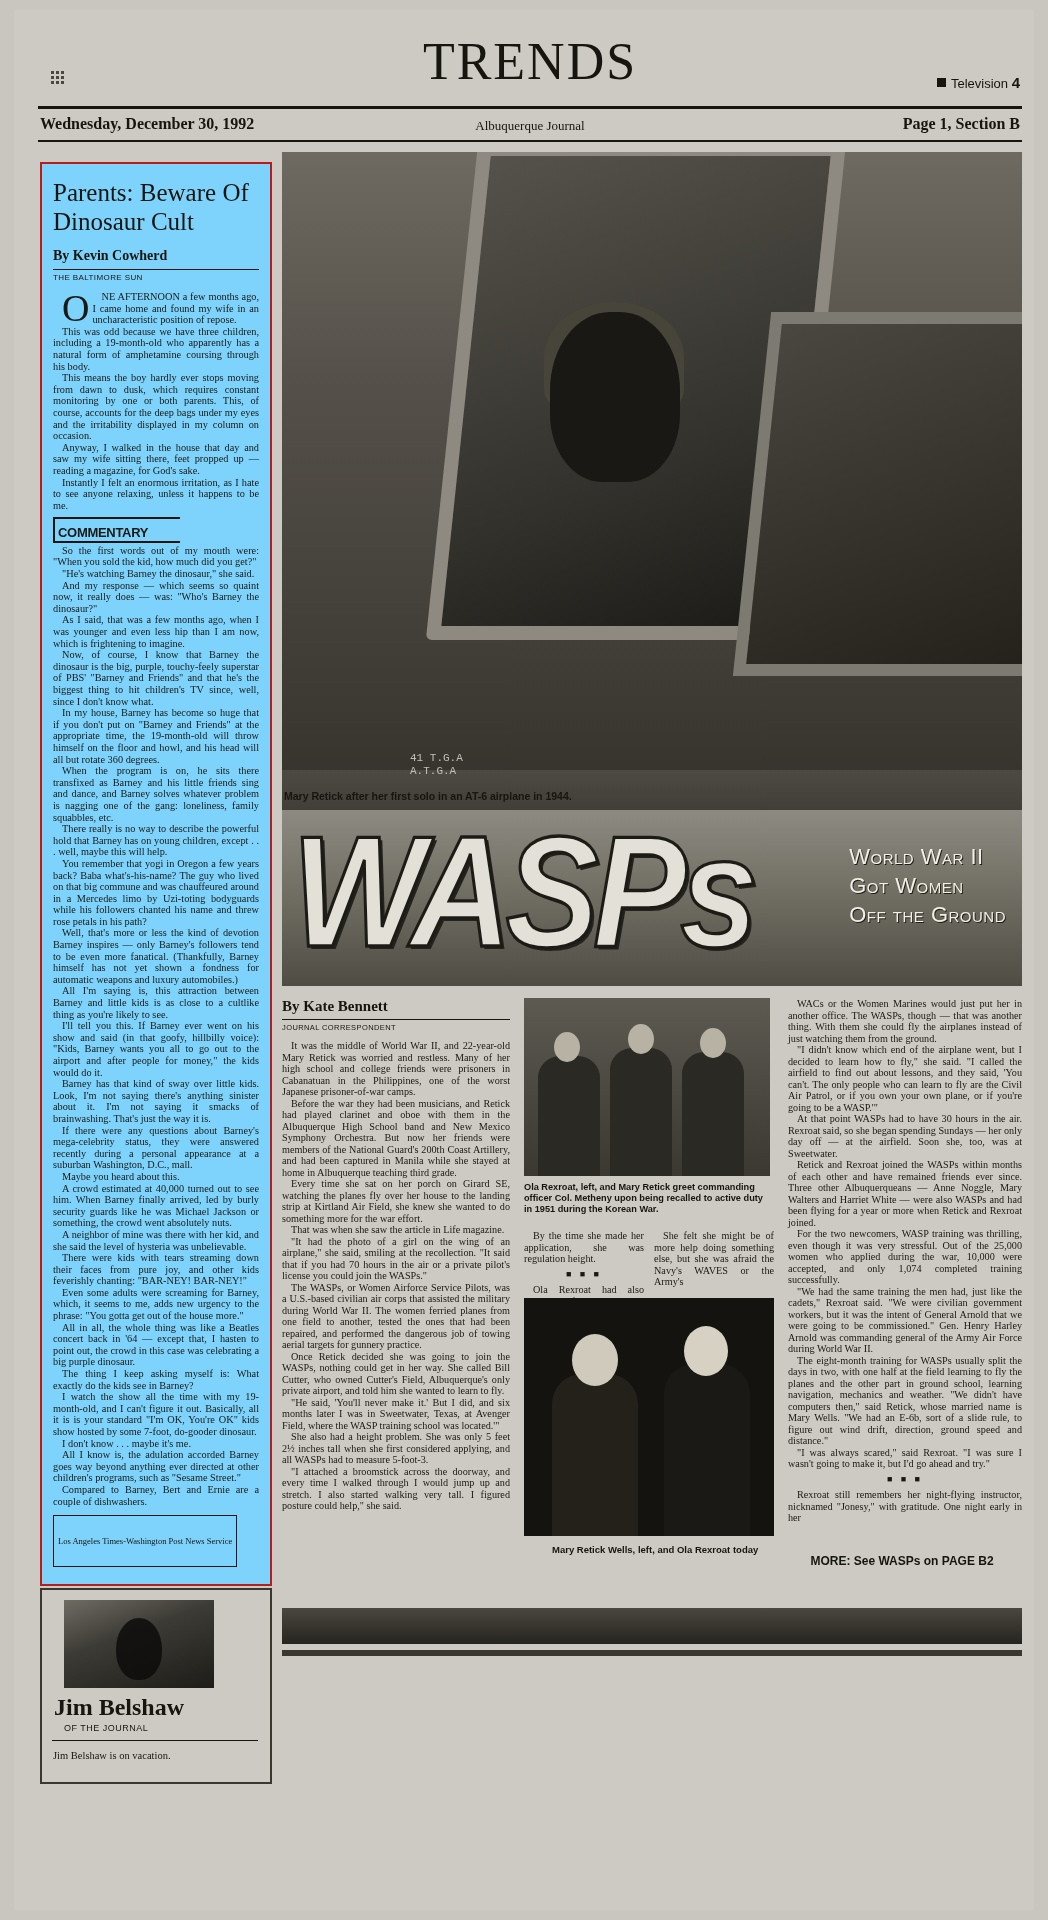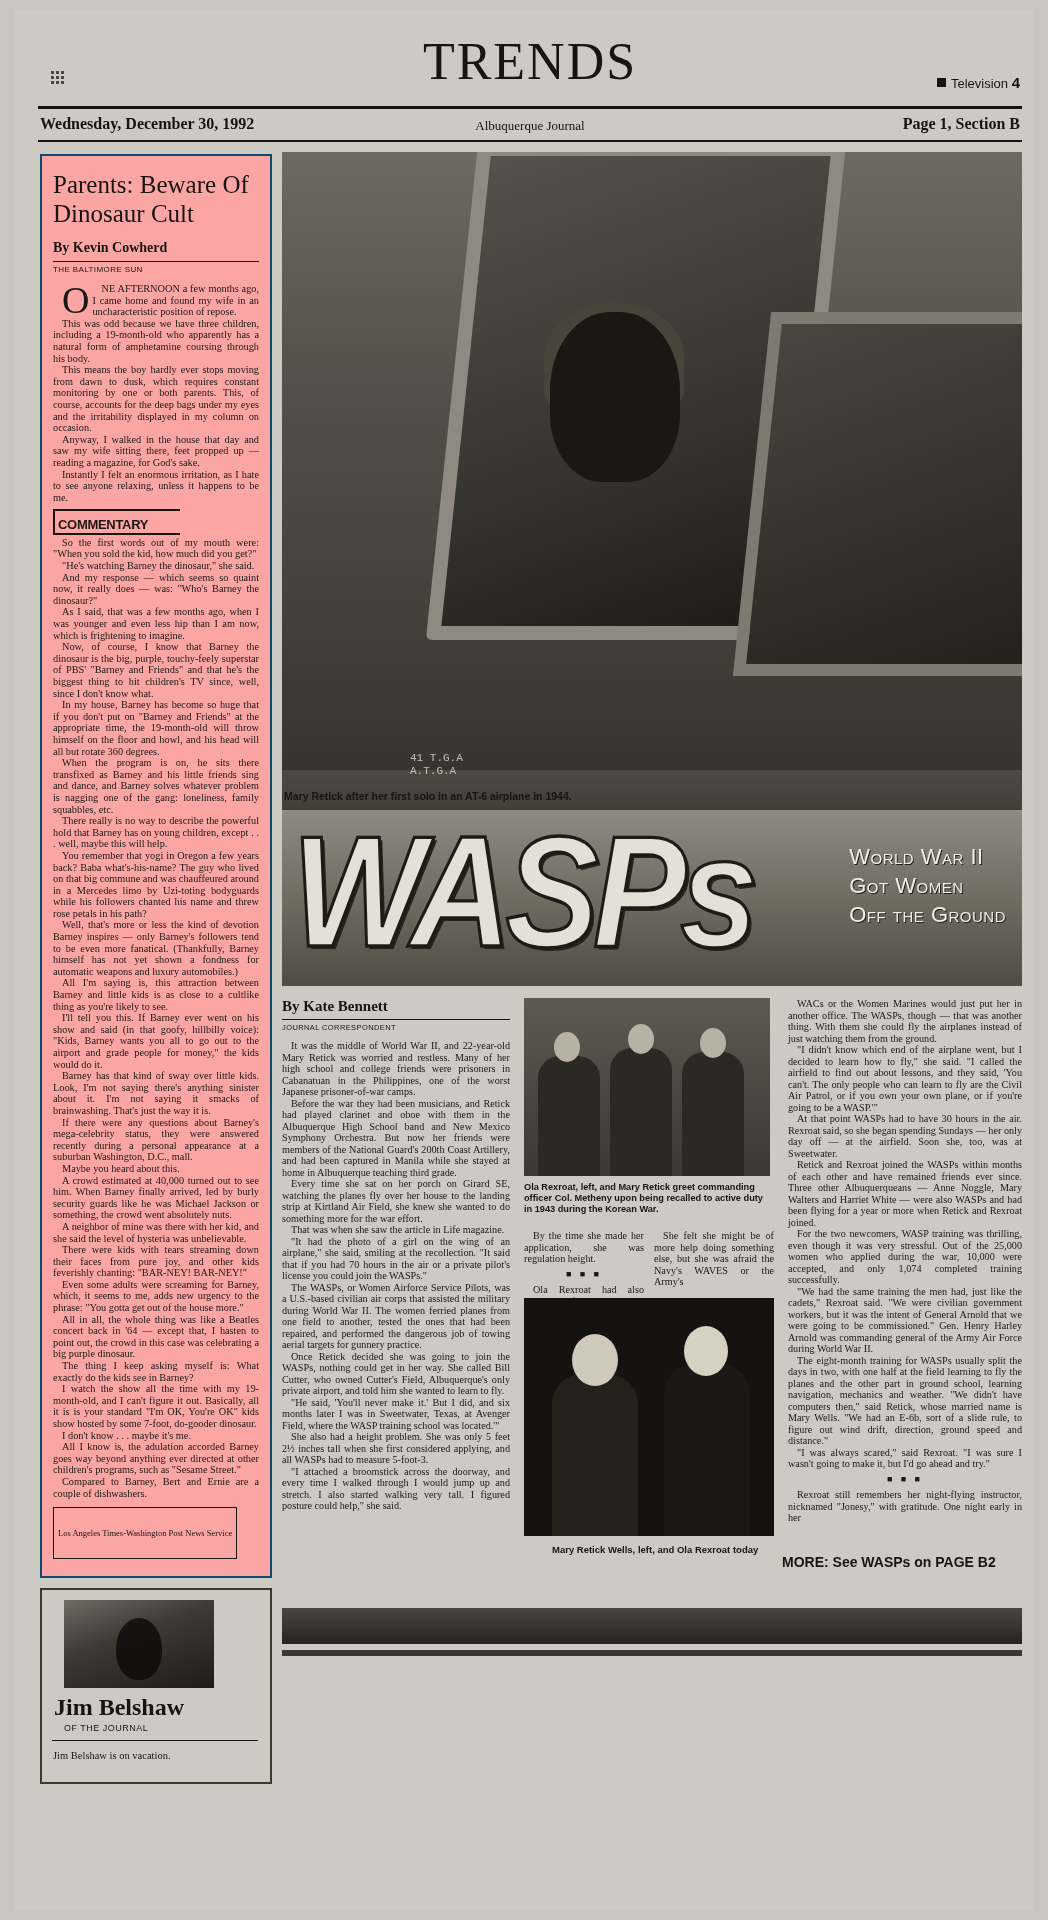--- a/index.html
+++ b/index.html
@@ -45,23 +45,23 @@
   }
   .dateline .left{position:absolute;left:2px;top:2px;font-weight:bold;font-size:16px;}
   .dateline .center{position:absolute;left:0;top:5px;width:984px;text-align:center;font-size:13px;}
   .dateline .right{position:absolute;right:2px;top:2px;font-weight:bold;font-size:16px;}
   .rule-thin{
     position:absolute;left:24px;top:130px;width:984px;height:2px;background:#17150f;
   }
 
   
   .leftcol{
-    position:absolute;left:26px;top:144px;width:228px;height:1420px;
-    border:2px solid #0c4a6e;
-    background:#fca5a5;
+    position:absolute;left:26px;top:152px;width:228px;height:1420px;
+    border:2px solid #b91c1c;
+    background:#7dd3fc;
     padding:0;
   }
   .lc-inner{padding:10px 11px 8px 11px;}
   .lc-head{
     font-family:"Liberation Serif", serif;
     font-size:25px;line-height:29px;color:#17150f;margin:4px 0 12px 0;
   }
   .byline{
     font-family:"Liberation Serif", serif;font-size:14px;font-weight:bold;color:#17150f;
     border-bottom:1px solid #17150f;padding-bottom:5px;margin-bottom:3px;
@@ -219,22 +219,22 @@
   }
   .bp-p1{position:absolute;left:28px;bottom:0;width:86px;height:162px;background:#232119;border-radius:30px 30px 0 0;}
   .bp-p2{position:absolute;right:24px;bottom:0;width:86px;height:172px;background:#1b1915;border-radius:30px 30px 0 0;}
   .bp-h1{position:absolute;left:48px;bottom:150px;width:46px;height:52px;border-radius:50%;background:#cfcabb;}
   .bp-h2{position:absolute;right:46px;bottom:160px;width:44px;height:50px;border-radius:50%;background:#d6d1c2;}
   .botcap{
     position:absolute;left:246px;top:554px;width:300px;
     font-family:"Liberation Sans", sans-serif;font-size:9.5px;font-weight:bold;color:#17150f;
   }
   .more{
-    position:absolute;right:0;top:556px;width:240px;text-align:left;
-    font-family:"Liberation Sans", sans-serif;font-size:14px;font-weight:bold;color:#17150f;
+    position:absolute;right:0;top:556px;width:240px;text-align:center;
+    font-family:"Liberation Sans", sans-serif;font-size:12px;font-weight:bold;color:#17150f;
   }
   .bottom-strip{
     position:absolute;left:268px;top:1598px;width:740px;height:36px;
     background:linear-gradient(180deg,#4a4740,#26241e);
   }
   .bottom-strip2{
     position:absolute;left:268px;top:1640px;width:740px;height:6px;background:#3a3831;
   }
 </style>
 </head>
@@ -277,21 +277,21 @@
         <p>"He's watching Barney the dinosaur," she said.</p>
         <p>And my response — which seems so quaint now, it really does — was: "Who's Barney the dinosaur?"</p>
         <p>As I said, that was a few months ago, when I was younger and even less hip than I am now, which is frightening to imagine.</p>
         <p>Now, of course, I know that Barney the dinosaur is the big, purple, touchy-feely superstar of PBS' "Barney and Friends" and that he's the biggest thing to hit children's TV since, well, since I don't know what.</p>
         <p>In my house, Barney has become so huge that if you don't put on "Barney and Friends" at the appropriate time, the 19-month-old will throw himself on the floor and howl, and his head will all but rotate 360 degrees.</p>
         <p>When the program is on, he sits there transfixed as Barney and his little friends sing and dance, and Barney solves whatever problem is nagging one of the gang: loneliness, family squabbles, etc.</p>
         <p>There really is no way to describe the powerful hold that Barney has on young children, except . . . well, maybe this will help.</p>
         <p>You remember that yogi in Oregon a few years back? Baba what's-his-name? The guy who lived on that big commune and was chauffeured around in a Mercedes limo by Uzi-toting bodyguards while his followers chanted his name and threw rose petals in his path?</p>
         <p>Well, that's more or less the kind of devotion Barney inspires — only Barney's followers tend to be even more fanatical. (Thankfully, Barney himself has not yet shown a fondness for automatic weapons and luxury automobiles.)</p>
         <p>All I'm saying is, this attraction between Barney and little kids is as close to a cultlike thing as you're likely to see.</p>
-        <p>I'll tell you this. If Barney ever went on his show and said (in that goofy, hillbilly voice): "Kids, Barney wants you all to go out to the airport and grade people for money," the kids would do it.</p>
+        <p>I'll tell you this. If Barney ever went on his show and said (in that goofy, hillbilly voice): "Kids, Barney wants you all to go out to the airport and after people for money," the kids would do it.</p>
         <p>Barney has that kind of sway over little kids. Look, I'm not saying there's anything sinister about it. I'm not saying it smacks of brainwashing. That's just the way it is.</p>
         <p>If there were any questions about Barney's mega-celebrity status, they were answered recently during a personal appearance at a suburban Washington, D.C., mall.</p>
         <p>Maybe you heard about this.</p>
         <p>A crowd estimated at 40,000 turned out to see him. When Barney finally arrived, led by burly security guards like he was Michael Jackson or something, the crowd went absolutely nuts.</p>
         <p>A neighbor of mine was there with her kid, and she said the level of hysteria was unbelievable.</p>
         <p>There were kids with tears streaming down their faces from pure joy, and other kids feverishly chanting: "BAR-NEY! BAR-NEY!"</p>
         <p>Even some adults were screaming for Barney, which, it seems to me, adds new urgency to the phrase: "You gotta get out of the house more."</p>
         <p>All in all, the whole thing was like a Beatles concert back in '64 — except that, I hasten to point out, the crowd in this case was celebrating a big purple dinosaur.</p>
         <p>The thing I keep asking myself is: What exactly do the kids see in Barney?</p>
         <p>I watch the show all the time with my 19-month-old, and I can't figure it out. Basically, all it is is your standard "I'm OK, You're OK" kids show hosted by some 7-foot, do-gooder dinosaur.</p>
@@ -354,21 +354,21 @@
 
     <div style="position:absolute;left:242px;top:0;width:250px;">
       <div class="midphoto" style="top:0;">
         <div class="mp-fig" style="left:14px;"></div>
         <div class="mp-head" style="left:30px;bottom:114px;"></div>
         <div class="mp-fig" style="left:86px;height:128px;"></div>
         <div class="mp-head" style="left:104px;bottom:122px;"></div>
         <div class="mp-fig" style="left:158px;height:124px;"></div>
         <div class="mp-head" style="left:176px;bottom:118px;"></div>
       </div>
-      <div class="midcap" style="top:184px;position:absolute;">Ola Rexroat, left, and Mary Retick greet commanding officer Col. Metheny upon being recalled to active duty in 1943 during the Korean War.</div>
+      <div class="midcap" style="top:184px;position:absolute;">Ola Rexroat, left, and Mary Retick greet commanding officer Col. Metheny upon being recalled to active duty in 1951 during the Korean War.</div>
     </div>
 
     <div style="position:absolute;left:242px;top:232px;width:120px;" class="col">
       <p>By the time she made her application, she was regulation height.</p>
       <div class="bullets">■ ■ ■</div>
       <p>Ola Rexroat had also graduated from UNM and was working for the U.S. Engineers as a secretary in 1942 and 1943. She spent most of her time on location at the airfields her agency was building.</p>
     </div>
     <div style="position:absolute;left:372px;top:232px;width:120px;" class="col">
       <p>She felt she might be of more help doing something else, but she was afraid the Navy's WAVES or the Army's</p>
     </div>

